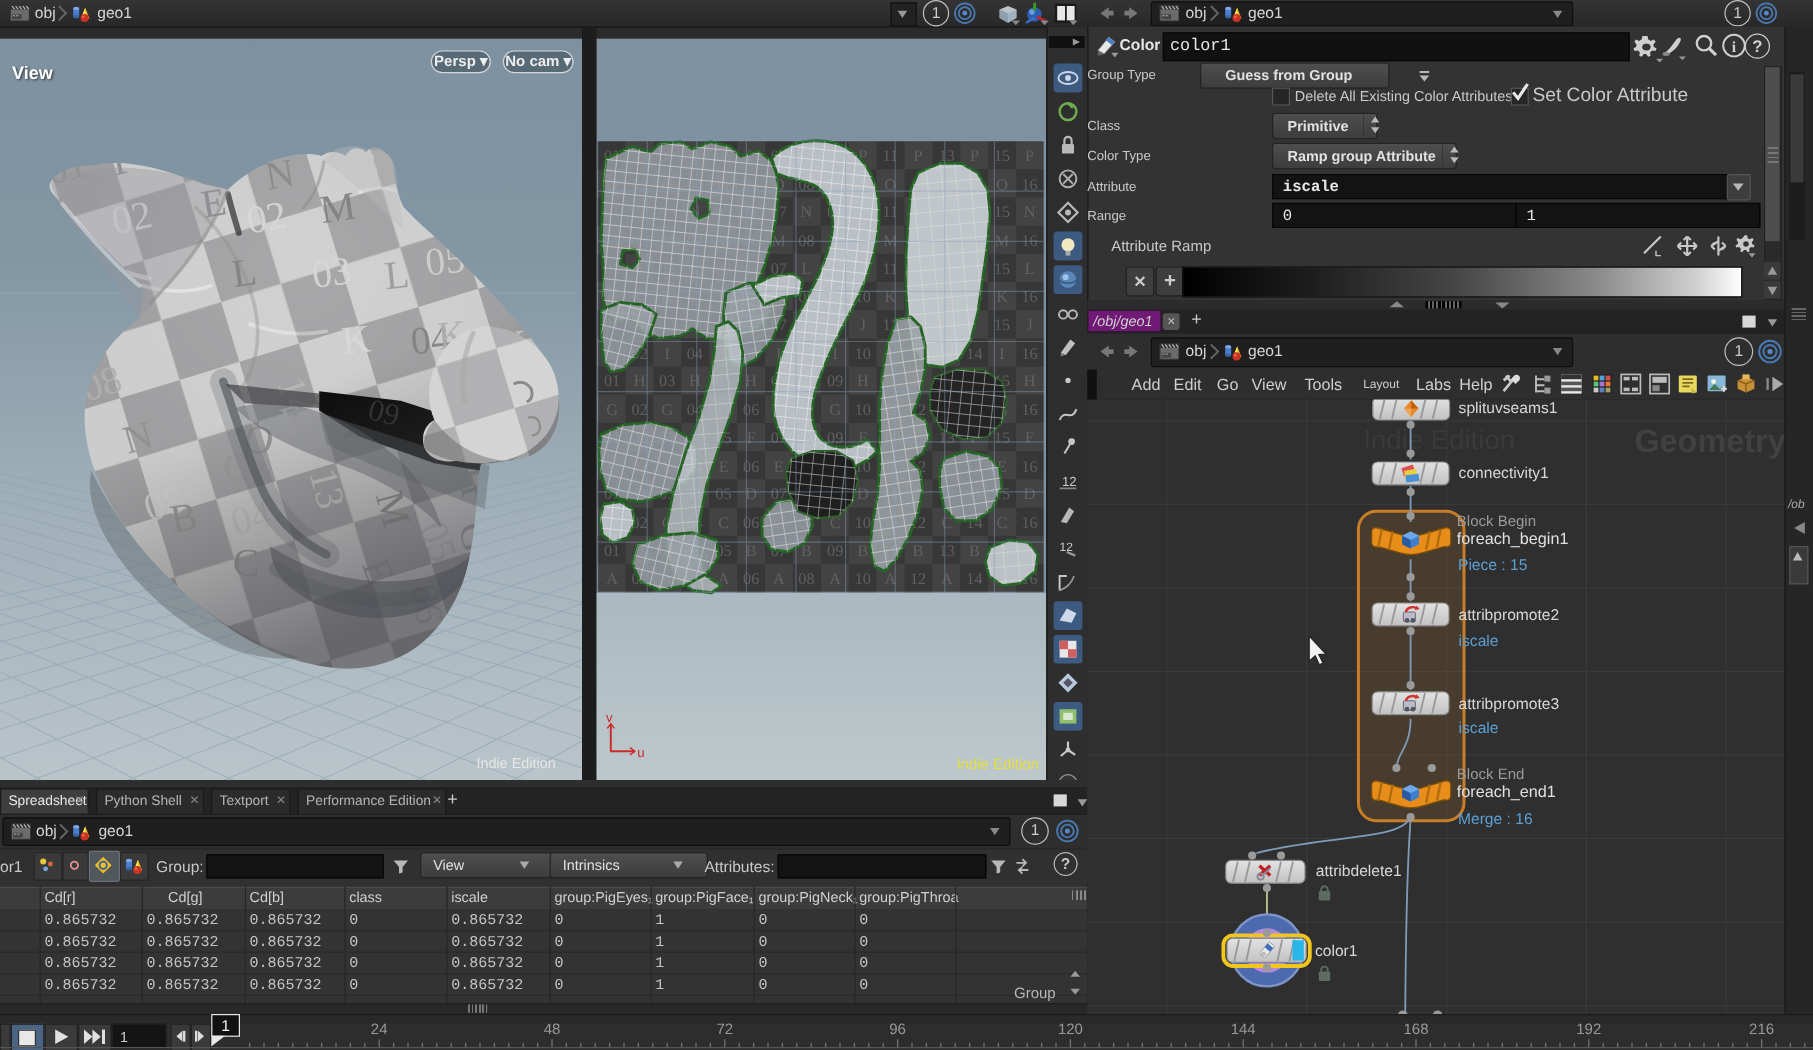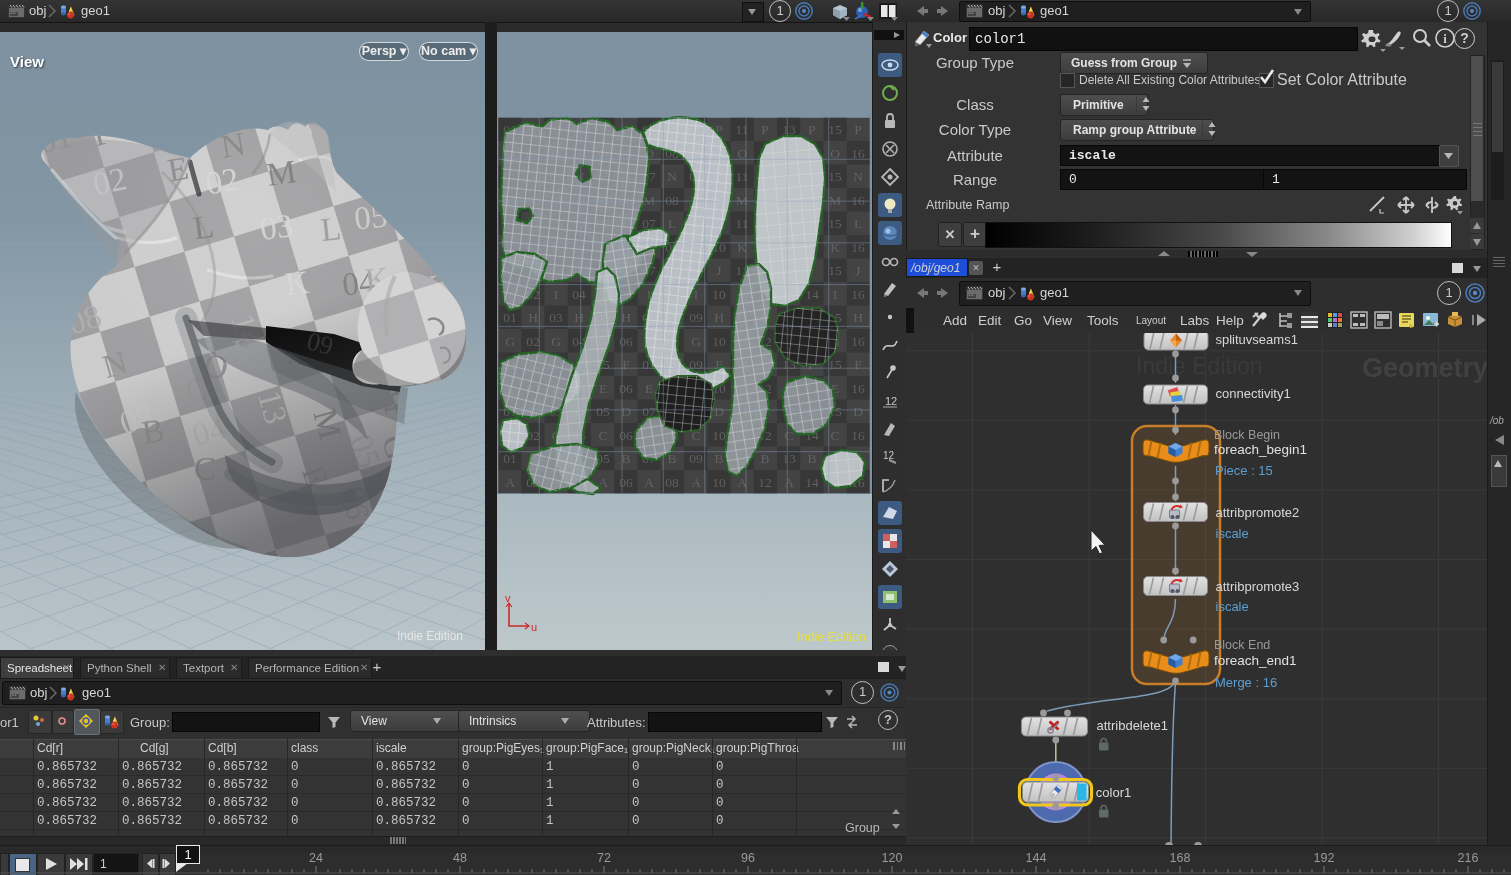--- a/index.html
+++ b/index.html
@@ -1,19 +1,19 @@
 <!DOCTYPE html>
 <html><head><meta charset="utf-8"><style>
 *{margin:0;padding:0;box-sizing:content-box}
 html,body{width:1511px;height:875px;overflow:hidden;background:#2b2b2b;
 font-family:"Liberation Sans",sans-serif;-webkit-font-smoothing:antialiased}
 .abs{position:absolute}
 .pill{position:absolute;border:1.5px solid rgba(235,235,235,0.85);border-radius:11px;
 color:#ededed;font-size:12.5px;font-weight:bold;text-align:center;background:rgba(70,90,100,0.18)}
-.lbl{position:absolute;color:#c9c9c9;font-size:15px;text-align:center}
+.lbl{position:absolute;color:#c9c9c9;font-size:11px;text-align:left}
 .dd{position:absolute;background:linear-gradient(#4e4e4e,#3d3d3d);border:1px solid #242424;
 border-radius:3px;color:#e2e2e2;font-size:12px;font-weight:bold}
 .fld{position:absolute;background:#131313;border:1px solid #070707;color:#e8e8e8;
 font-family:"Liberation Mono",monospace;font-size:13px}
 </style></head><body>
 <div class="abs" style="left:0;top:0;width:1511px;height:22px;background:linear-gradient(#343434,#282828);border-bottom:1px solid #141414"></div>
 <svg style="position:absolute;left:8px;top:3px" width="17" height="16" viewBox="0 0 17 16">
     <rect x="0.5" y="1.5" width="16" height="13" rx="1" fill="#6b6b6b" stroke="#333"></rect>
     <path d="M0.5,1.5 L16.5,1.5 L16.5,5 L0.5,5 Z" fill="#333"></path>
     <path d="M2,2 L4,4.6 M5,2 L7,4.6 M8,2 L10,4.6 M11,2 L13,4.6 M14,2 L16,4.6" stroke="#bbb" stroke-width="1"></path>
@@ -1041,21 +1041,21 @@
       <circle cx="10" cy="10" r="6" fill="none" stroke="#cfcfcf" stroke-width="2"></circle>
       <path d="M14.5,14.5 L20,20" stroke="#cfcfcf" stroke-width="2.6"></path>
     </g>
 <g transform="translate(78,0)">
       <circle cx="9" cy="12" r="9" fill="none" stroke="#cfcfcf" stroke-width="1.6"></circle>
       <text x="9" y="17" font-size="13" font-weight="bold" fill="#cfcfcf" text-anchor="middle" font-family="Liberation Serif">i</text>
     </g>
 </svg>
 <div class="abs" style="left:1454px;top:28px;width:21px;height:21px;border:1.7px solid #cfcfcf;border-radius:50%;box-sizing:border-box;color:#cfcfcf;font-size:14px;font-weight:bold;text-align:center;line-height:18px">?</div>
 <div class="lbl" style="left:906px;top:55px;width:138px;height:16px;line-height:16px">Group Type</div>
-<div class="dd" style="left:1060px;top:52px;width:136px;height:20px;line-height:20px;padding-left:10px">Guess from Group</div>
+<div class="dd" style="left:1000px;top:52px;width:136px;height:20px;line-height:20px;padding-left:20px">Guess from Group</div>
 <svg class="abs" style="left:1179px;top:56px" width="16" height="13" viewBox="0 0 16 13">
     <path d="M8,12 L12,7 L4,7 Z" fill="#b8b8b8"></path>
     <path d="M4,4 L12,4" stroke="#b8b8b8" stroke-width="1.5"></path>
   </svg>
 <div class="abs" style="left:1060px;top:73px;width:13px;height:13px;background:#262626;border:1px solid #555"></div>
 <div class="abs" style="left:1079px;top:72px;height:16px;line-height:16px;color:#c9c9c9;font-size:12px">Delete All Existing Color Attributes</div>
 <div class="abs" style="left:1259px;top:73px;width:13px;height:13px;background:#262626;border:1px solid #555"></div>
 <svg class="abs" style="left:1258px;top:68px" width="18" height="18" viewBox="0 0 18 18">
     <path d="M3,9 L7,14 L15,2" stroke="#e8e8e8" stroke-width="2.6" fill="none"></path>
   </svg>
@@ -1107,21 +1107,21 @@
     <path d="M7,28 L11,21 L3,21 Z" fill="#999"></path>
   </svg>
 <div class="abs" style="left:906px;top:250px;width:605px;height:8px;background:#2c2c2c"></div>
 <svg class="abs" style="left:1148px;top:250px" width="120" height="8" viewBox="0 0 120 8">
     <path d="M10,6 L16,1 L22,6 Z" fill="#888"></path>
     <rect x="40" y="1" width="30" height="6" fill="repeating-linear-gradient"></rect>
     <path d="M98,2 L110,2 L104,7 Z" fill="#888"></path>
   </svg>
 <div class="abs" style="left:1190px;top:251px;width:26px;height:6px;background:repeating-linear-gradient(90deg,#666 0,#666 1.5px,transparent 1.5px,transparent 3.5px)"></div>
 <div class="abs" style="left:906px;top:258px;width:605px;height:20px;background:#232323;border-bottom:1px solid #1a1a1a"></div>
-<div class="abs" style="left:906px;top:258px;width:62px;height:19px;background:#1d4ed8;border:1px solid #1a1a1a;color:#d0d0d0;font-size:12px;font-style:italic;line-height:19px;padding-left:4px;box-sizing:border-box">/obj/geo1</div>
+<div class="abs" style="left:906px;top:258px;width:62px;height:19px;background:#701a75;border:1px solid #1a1a1a;color:#d0d0d0;font-size:12px;font-style:italic;line-height:19px;padding-left:4px;box-sizing:border-box">/obj/geo1</div>
 <div class="abs" style="left:969px;top:261px;width:14px;height:14px;background:#555;border-radius:2px;color:#bbb;font-size:9px;text-align:center;line-height:14px">✕</div>
 <div class="abs" style="left:990px;top:259px;width:14px;height:16px;color:#ccc;font-size:15px;line-height:16px;text-align:center">+</div>
 <div class="abs" style="left:1452px;top:263px;width:11px;height:10px;background:#d8d8d8"></div>
 <svg class="abs" style="left:1472px;top:265px" width="10" height="8" viewBox="0 0 10 8">
     <path d="M1,1 L9,1 L5,7 Z" fill="#999"></path>
   </svg>
 <div class="abs" style="left:906px;top:278px;width:605px;height:30px;background:#2e2e2e"></div>
 <svg class="abs" style="left:912px;top:285px" width="19" height="16" viewBox="0 0 19 16">
     <path d="M12,3 L5,8 L12,13 L12,10 L16,10 L16,6 L12,6 Z" fill="#777"></path>
   </svg>

